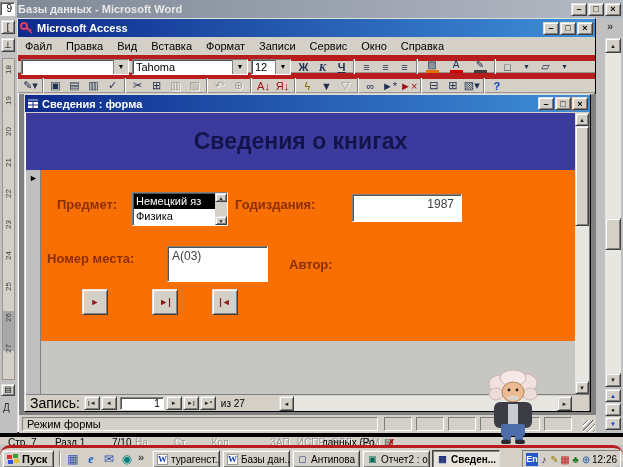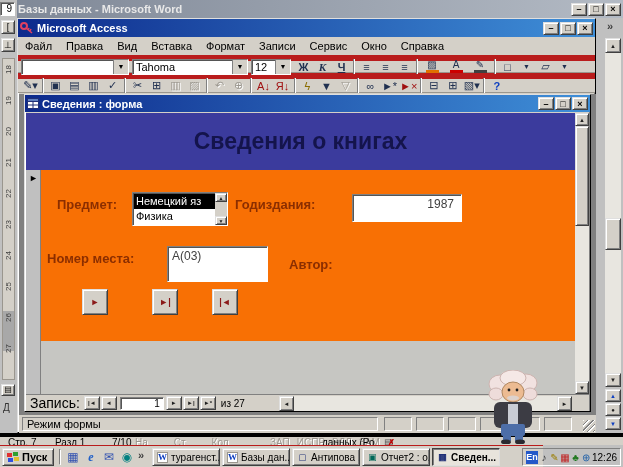--- a/index.html
+++ b/index.html
@@ -427,21 +427,21 @@
       <span>ЗАМ</span>
 
   </span>
   <span class="abs" style="left:322px;top:0;white-space:nowrap;">данных (Ро</span>
   <span class="abs" style="left:384px;top:0;width:13px;height:11px;">
     <span class="abs" style="left:0;top:0;color:#555;">▤</span>
     <span class="abs" style="left:4px;top:1px;color:#c00000;font-size:8px;font-weight:bold;">✗</span>
   </span>
 </div>
 
-<div class="abs" style="left:0;top:445px;width:543px;height:22px;background:var(--silver);border-top:1px solid #b91c1c;z-index:50;">
+<div class="abs" style="left:0;top:445px;width:623px;height:22px;background:var(--silver);border-top:3px solid #b91c1c;z-index:50;border-radius:10px;">
   <span class="abs raised taskbtn" style="left:2px;top:2px;width:52px;font-weight:bold;font-size:11px;">
     <svg width="12" height="11" viewBox="0 0 12 11">
       <rect x="0" y="1" width="5" height="4" fill="#e03030"></rect>
       <rect x="6" y="0" width="5" height="4" fill="#30a030"></rect>
       <rect x="1" y="6" width="5" height="4" fill="#3050e0"></rect>
       <rect x="7" y="5" width="5" height="4" fill="#e0c030"></rect>
     </svg>
     <span>Пуск</span>
   </span>
   <span class="abs etched" style="left:59px;top:3px;width:2px;height:16px;"></span>

